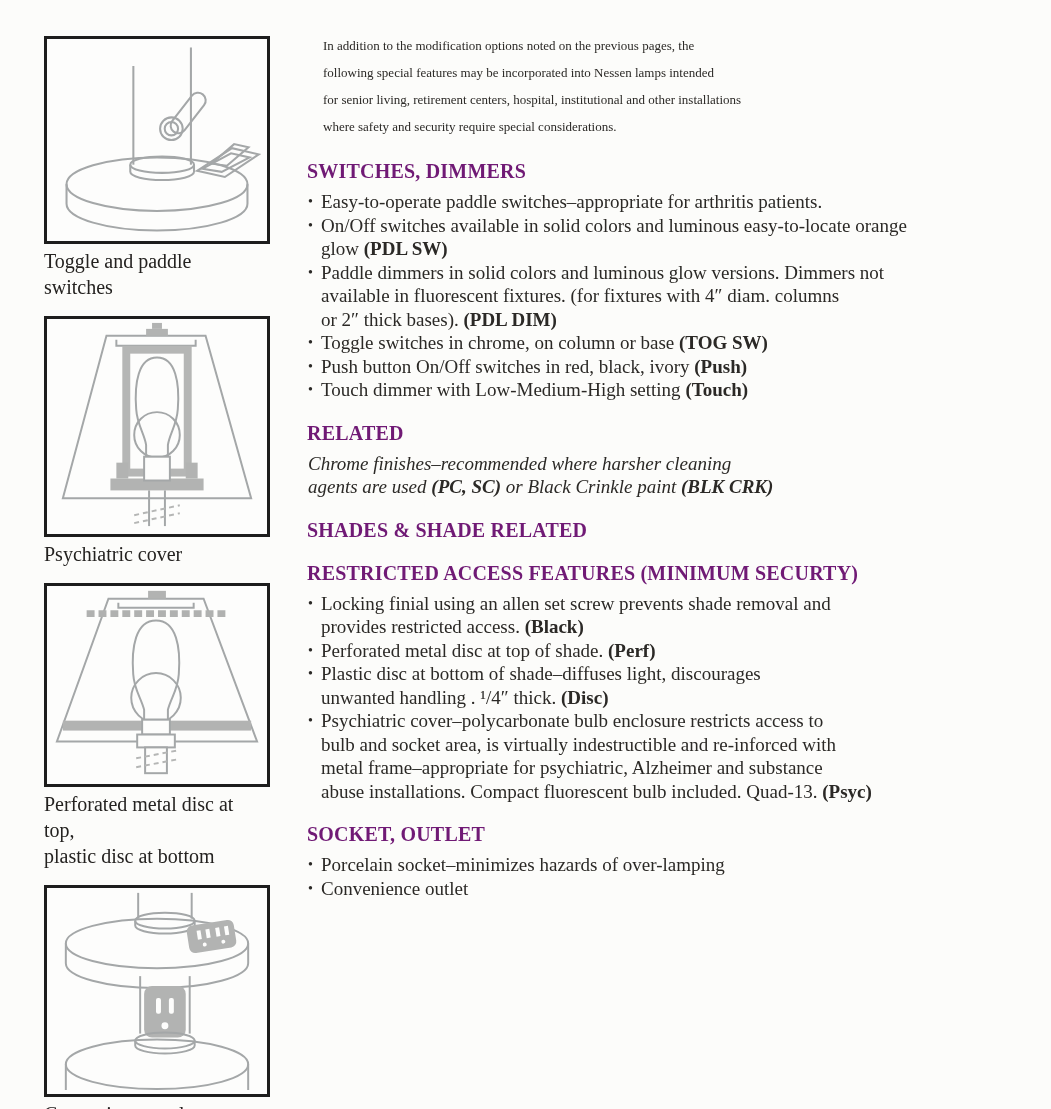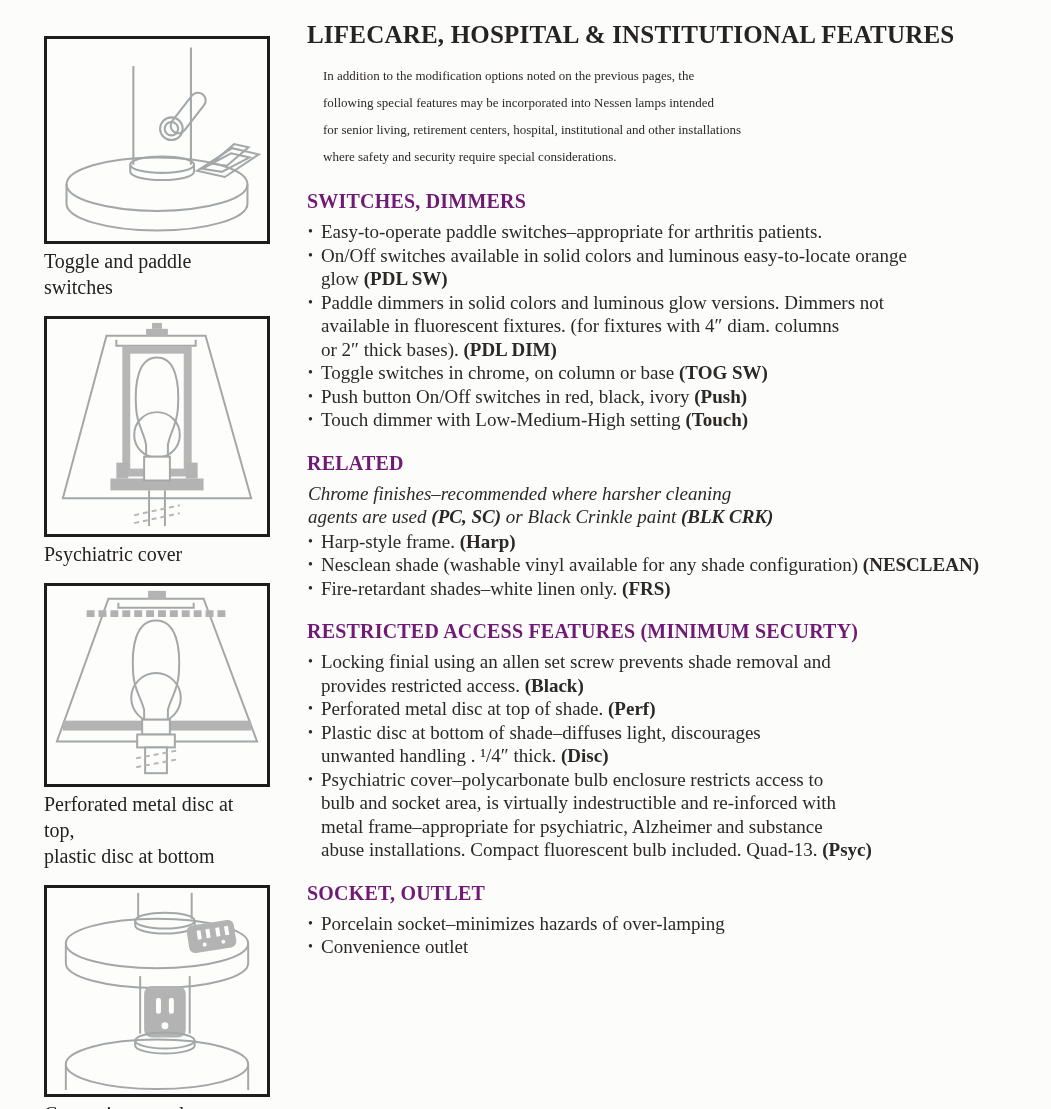--- a/index.html
+++ b/index.html
@@ -175,21 +175,20 @@
           </g>
         </svg>
       </div>
       <figcaption>Convenience outlets</figcaption>
     </figure>
 
   </div>
 
   <div class="right-col">
 
-    <h1 class="doc-title">LIFECARE, HOSPITAL &amp; INSTITUTIONAL FEATURES</h1>
 
     <p class="intro">In addition to the modification options noted on the previous pages, the<br>following special features may be incorporated into Nessen lamps intended<br>for senior living, retirement centers, hospital, institutional and other installations<br>where safety and security require special considerations.</p>
 
     <section>
       <h2 class="sec-h">SWITCHES, DIMMERS</h2>
       <ul class="bullets">
         <li>Easy-to-operate paddle switches–appropriate for arthritis patients.</li>
         <li>On/Off switches available in solid colors and luminous easy-to-locate orange<br>glow <b>(PDL SW)</b></li>
         <li>Paddle dimmers in solid colors and luminous glow versions. Dimmers not<br>available in fluorescent fixtures. (for fixtures with 4″ diam. columns<br>or 2″ thick bases). <b>(PDL DIM)</b></li>
         <li>Toggle switches in chrome, on column or base <b>(TOG SW)</b></li>
@@ -197,25 +196,21 @@
         <li>Touch dimmer with Low-Medium-High setting <b>(Touch)</b></li>
       </ul>
     </section>
 
     <section>
       <h2 class="sec-h">RELATED</h2>
       <p class="sec-p">Chrome finishes–recommended where harsher cleaning<br>agents are used <b>(PC, SC)</b> or Black Crinkle paint <b>(BLK CRK)</b></p>
     </section>
 
     <section>
-      <ul class="bullets">
-        <li>Harp-style frame. <b>(Harp)</b></li>
-        <li>Nesclean shade (washable vinyl available for any shade configuration) <b>(NESCLEAN)</b></li>
-        <li>Fire-retardant shades–white linen only. <b>(FRS)</b></li>
-      </ul>
+      <h2 class="sec-h">SHADES &amp; SHADE RELATED</h2>
     </section>
 
     <section>
       <h2 class="sec-h">RESTRICTED ACCESS FEATURES (MINIMUM SECURTY)</h2>
       <ul class="bullets">
         <li>Locking finial using an allen set screw prevents shade removal and<br>provides restricted access. <b>(Black)</b></li>
         <li>Perforated metal disc at top of shade. <b>(Perf)</b></li>
         <li>Plastic disc at bottom of shade–diffuses light, discourages<br>unwanted handling . ¹/4″ thick. <b>(Disc)</b></li>
         <li>Psychiatric cover–polycarbonate bulb enclosure restricts access to<br>bulb and socket area, is virtually indestructible and re-inforced with<br>metal frame–appropriate for psychiatric, Alzheimer and substance<br>abuse installations. Compact fluorescent bulb included. Quad-13. <b>(Psyc)</b></li>
       </ul>

